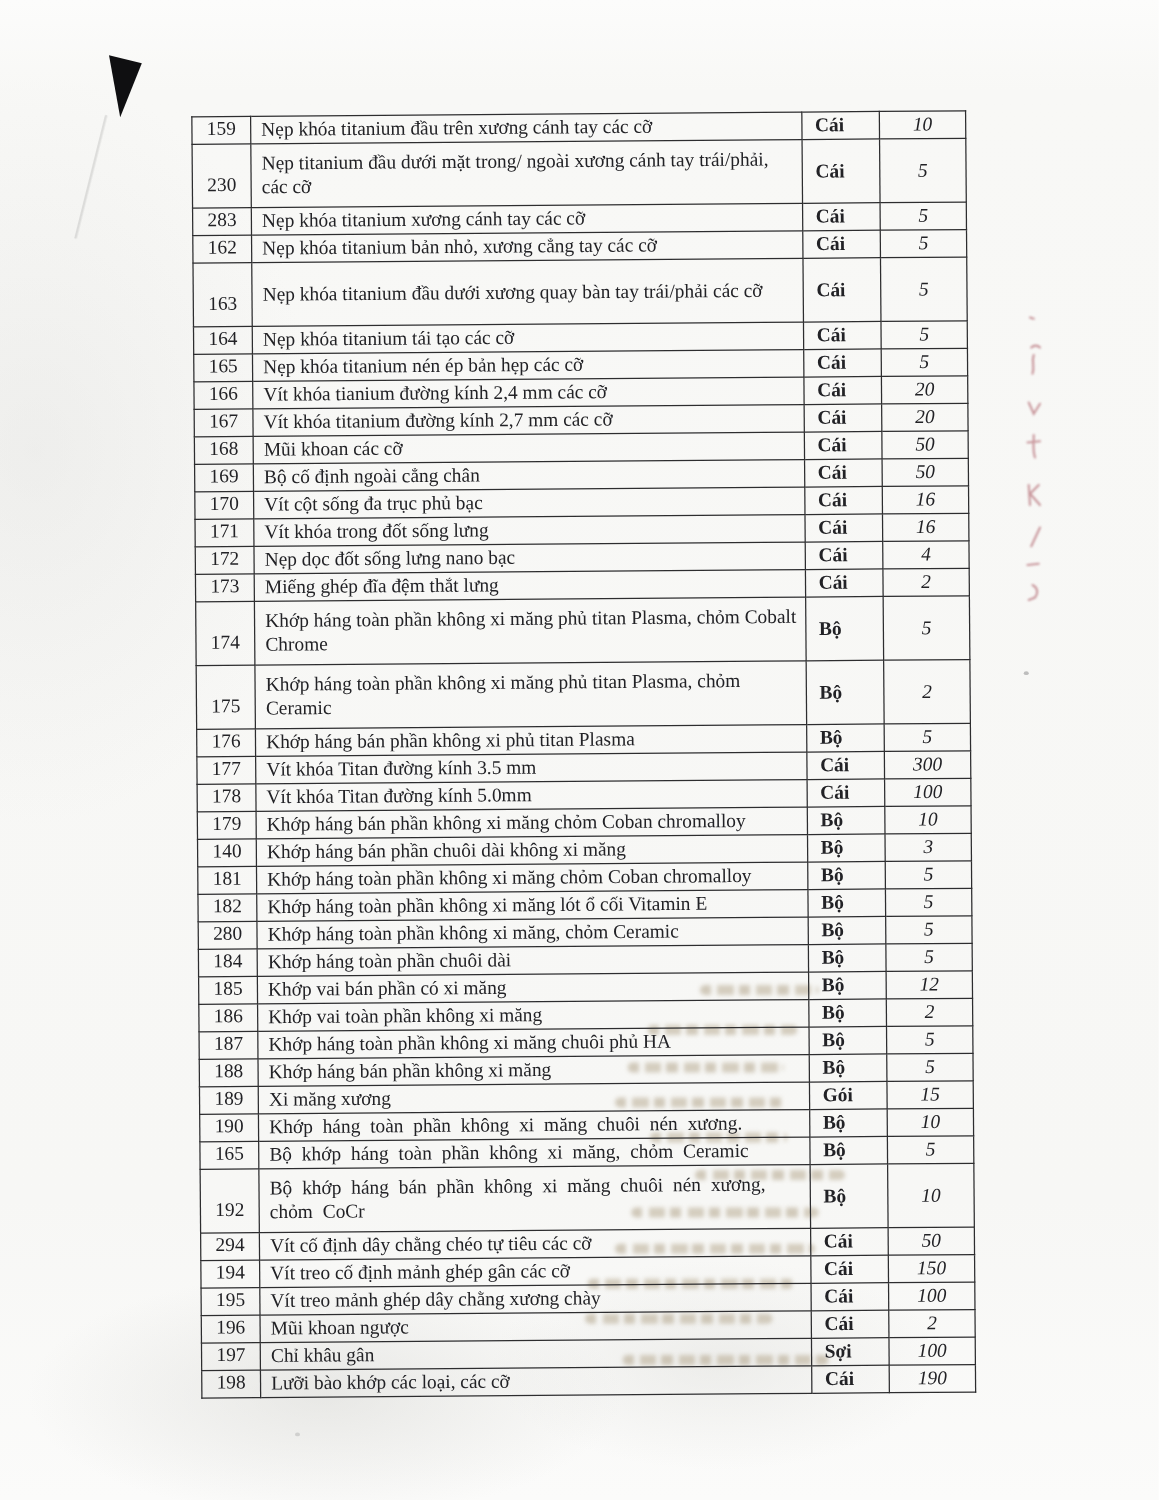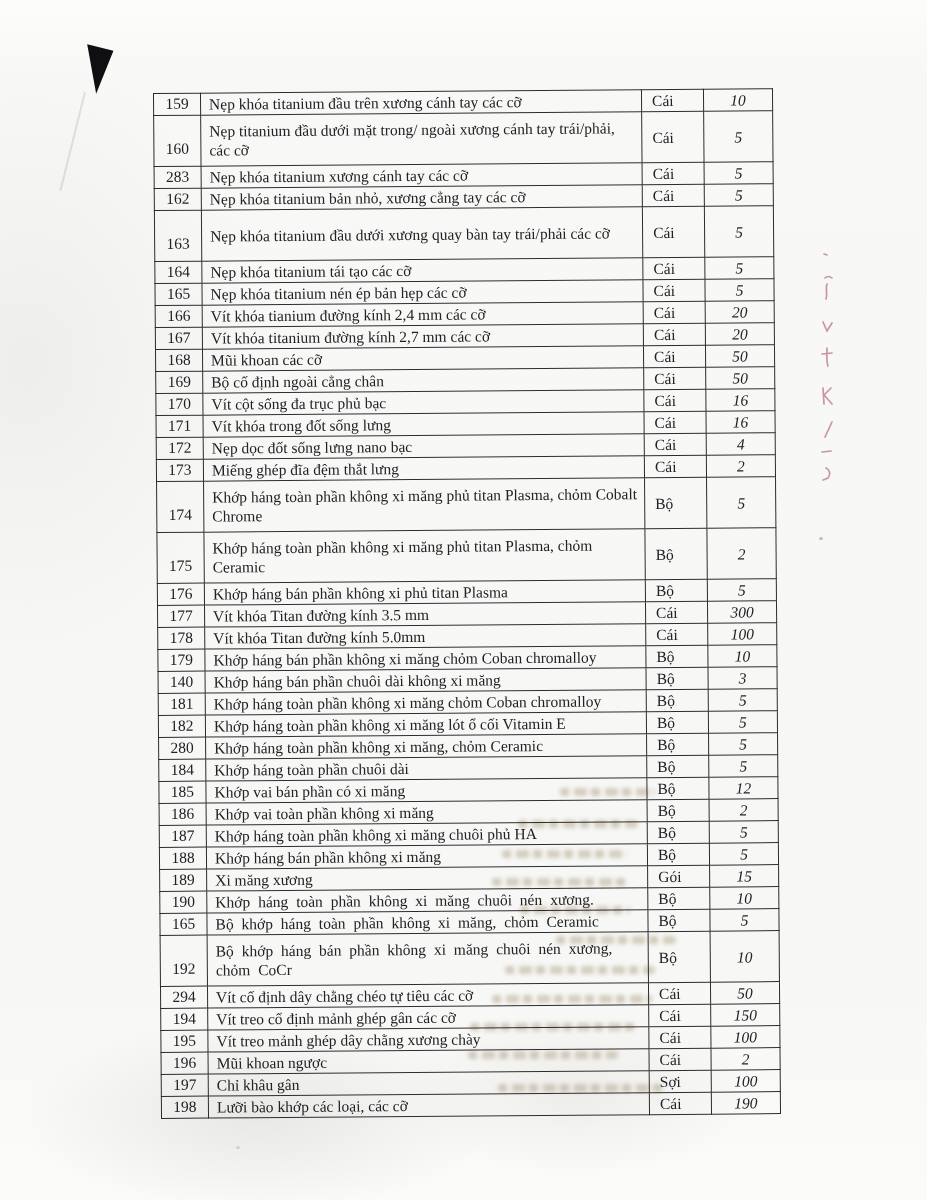--- a/index.html
+++ b/index.html
@@ -51,21 +51,21 @@
   td{
     border:1.4px solid #2d2d2f;
     font-size:15.5px;line-height:19px;
     overflow:hidden;
   }
   tr.short{height:21.5px;}
   tr.tall{height:51px;}
   td.stt{text-align:center;vertical-align:bottom;padding:0 2px 2px 2px;}
   tr.tall td.stt{padding-bottom:8px;}
   td.desc{padding:1px 4px 1px 8px;vertical-align:middle;}
-  td.unit{padding:0 2px 0 10px;vertical-align:middle;text-align:left;}
+  td.unit{padding:0 2px 0 10px;vertical-align:middle;text-align:left;font-weight:bold;}
   td.qty{padding:0 4px;vertical-align:middle;text-align:center;font-style:italic;}
   tr.spread td.desc{word-spacing:4px;}
 </style>
 </head>
 <body>
 
 <div class="page">
 
   <div class="corner-mark"></div>
   <div class="corner-crease"></div>
@@ -108,21 +108,21 @@
           <col class="c-qty">
       </colgroup>
       <tbody>
           <tr class="short">
             <td class="stt">159</td>
             <td class="desc">Nẹp khóa titanium đầu trên xương cánh tay các cỡ</td>
             <td class="unit">Cái</td>
             <td class="qty">10</td>
           </tr>
           <tr class="tall">
-            <td class="stt">160</td>
+            <td class="stt">230</td>
             <td class="desc">Nẹp titanium đầu dưới mặt trong/ ngoài xương cánh tay trái/phải, các cỡ</td>
             <td class="unit">Cái</td>
             <td class="qty">5</td>
           </tr>
           <tr class="short">
             <td class="stt">283</td>
             <td class="desc">Nẹp khóa titanium xương cánh tay các cỡ</td>
             <td class="unit">Cái</td>
             <td class="qty">5</td>
           </tr>

